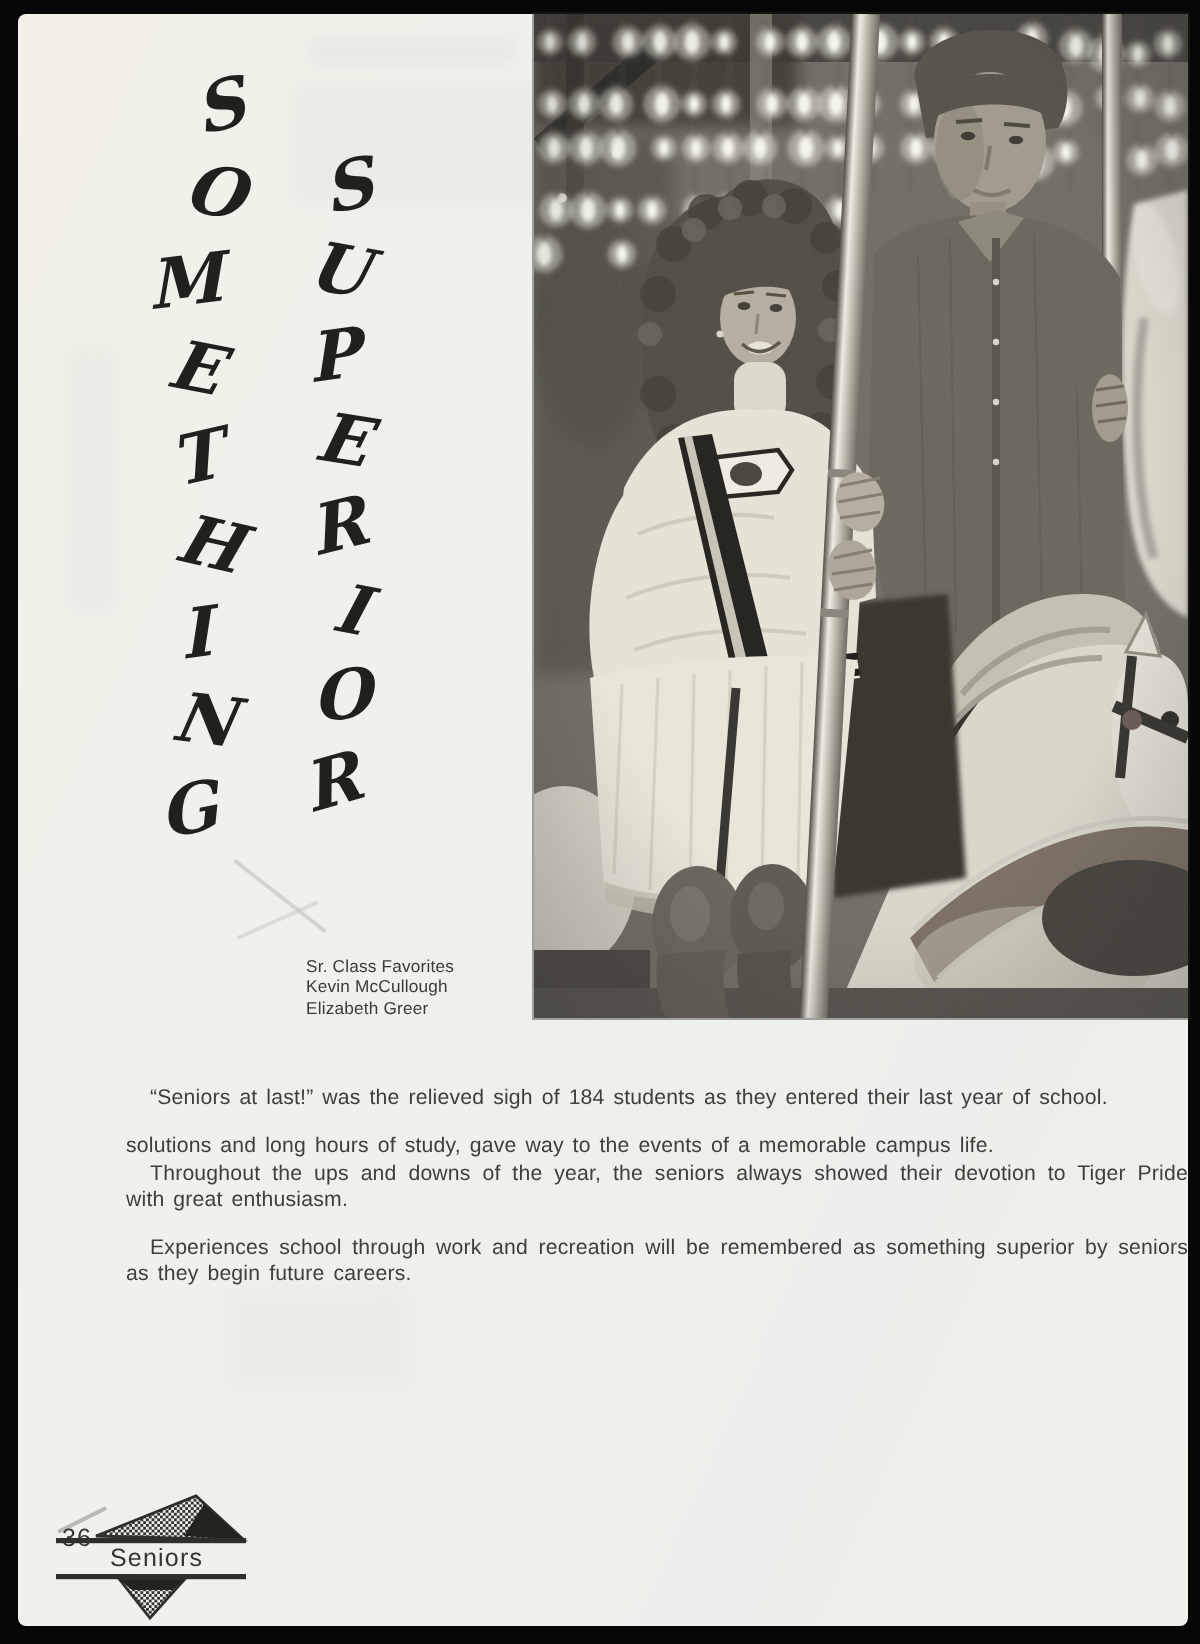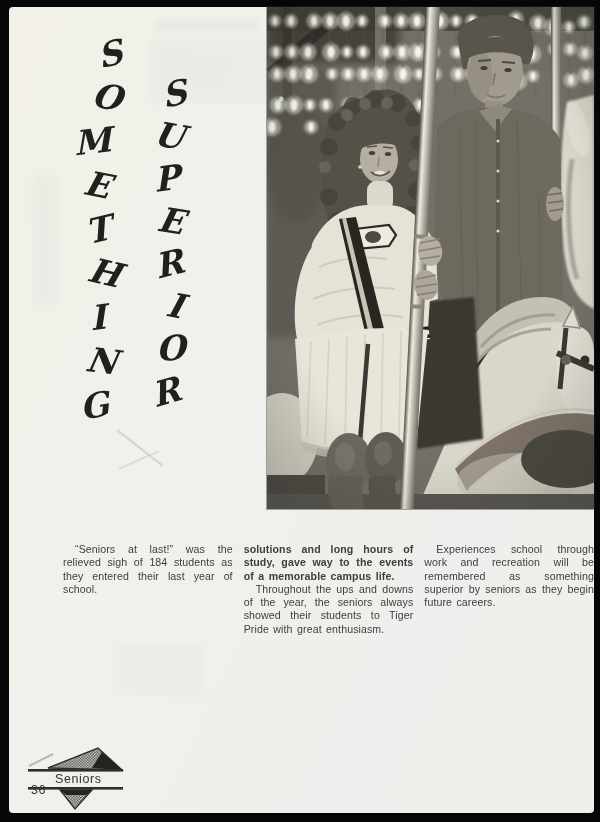--- a/index.html
+++ b/index.html
@@ -29,30 +29,30 @@
   
   .photo{position:absolute;left:258px;top:0;width:327px;height:502px;margin:0;background:#6f6c64;
          box-shadow:0 0 0 1px rgba(40,40,35,.4);}
   .photo svg{display:block;}
 
   
   .caption{position:absolute;left:144px;top:471px;width:112px;font-size:8.6px;line-height:10.4px;
            color:#3a3a38;letter-spacing:.1px;}
 
   
-  .article{position:absolute;left:54px;top:536px;width:531px;display:flex;gap:11px;}
+  .article{position:absolute;left:54px;top:536px;width:531px;display:flex;gap:11px;flex-direction:column;}
   .col{flex:1 1 0;}
   .col p{margin:0;font-size:10.6px;line-height:13.3px;color:var(--ink,#3e3e3c);text-align:justify;
          letter-spacing:.1px;word-spacing:1.4px;text-indent:12px;}
-  .col p.cont{text-indent:0;font-weight:bold;}
+  .col p.cont{text-indent:0;}
 
   
   .footer{position:absolute;left:15px;top:734px;width:110px;height:75px;}
   .footer svg{position:absolute;left:0;top:0;}
-  .pnum{position:absolute;left:7px;top:42px;width:22px;font-size:12.5px;color:#343432;letter-spacing:.5px;}
+  .pnum{position:absolute;left:7px;top:21px;width:22px;font-size:12.5px;color:#343432;letter-spacing:.5px;}
   .section{position:absolute;left:31px;top:31px;font-size:12.5px;color:#343432;letter-spacing:.6px;}
 </style>
 </head>
 <body>
 
 <div class="frame" style="--border: #060606; --paper: #eef0ea; --ink: #3e3e3c; --title-ink: #22201c;">
   <div class="paper">
 
     <div class="ghost g1"></div>
     <div class="ghost g2"></div>
@@ -581,28 +581,33 @@
           <ellipse cx="163" cy="244" rx="12" ry="15" fill="#b5aea1" transform="rotate(-12 163 244)"></ellipse>
           <ellipse cx="159" cy="278" rx="12" ry="15" fill="#ada699" transform="rotate(-10 159 278)"></ellipse>
           <path d="M153,236 L173,232 M152,244 L174,240 M153,252 L173,249 M150,272 L169,268 M149,280 L170,277 M150,288 L169,285" stroke="#847d6f" stroke-width="1.5"></path>
         </g>
 
         <rect width="327" height="502" fill="url(#vg)"></rect>
         <rect width="327" height="502" filter="url(#grainF)" opacity="0.10"></rect>
       </svg>
     </figure>
 
+    <div class="caption">
+      <div>Sr. Class Favorites</div>
+      <div>Kevin McCullough</div>
+      <div>Elizabeth Greer</div>
+    </div>
 
     <div class="article">
       <div class="col">
         <p>“Seniors at last!” was the relieved sigh of 184 students as they entered their last year of school.</p>
       </div>
       <div class="col">
         <p class="cont">solutions and long hours of study, gave way to the events of a memorable campus life.</p>
-        <p>Throughout the ups and downs of the year, the seniors always showed their students to Tiger Pride with great enthusiasm.</p>
+        <p>Throughout the ups and downs of the year, the seniors always showed their devotion to Tiger Pride with great enthusiasm.</p>
       </div>
       <div class="col">
         <p>Experiences school through work and recreation will be remembered as something superior by seniors as they begin future careers.</p>
       </div>
     </div>
 
     <div class="footer">
       <svg width="110" height="75" viewBox="0 0 110 75">
         <defs>
           <pattern id="hatch" width="2.8" height="2.8" patternUnits="userSpaceOnUse">

